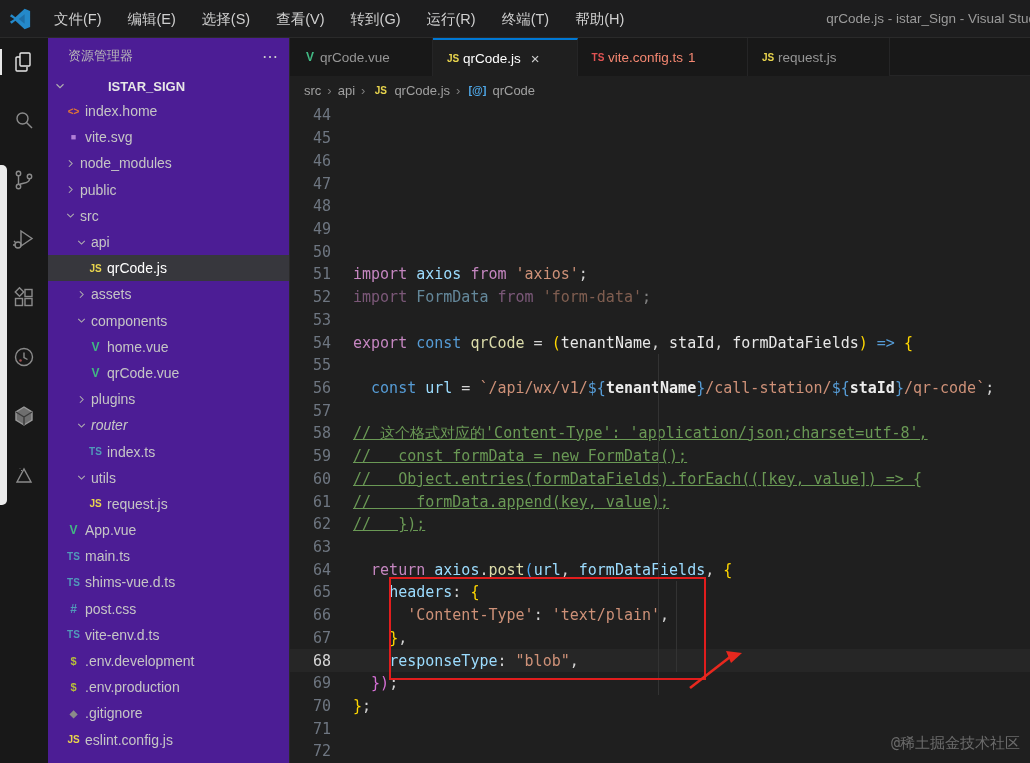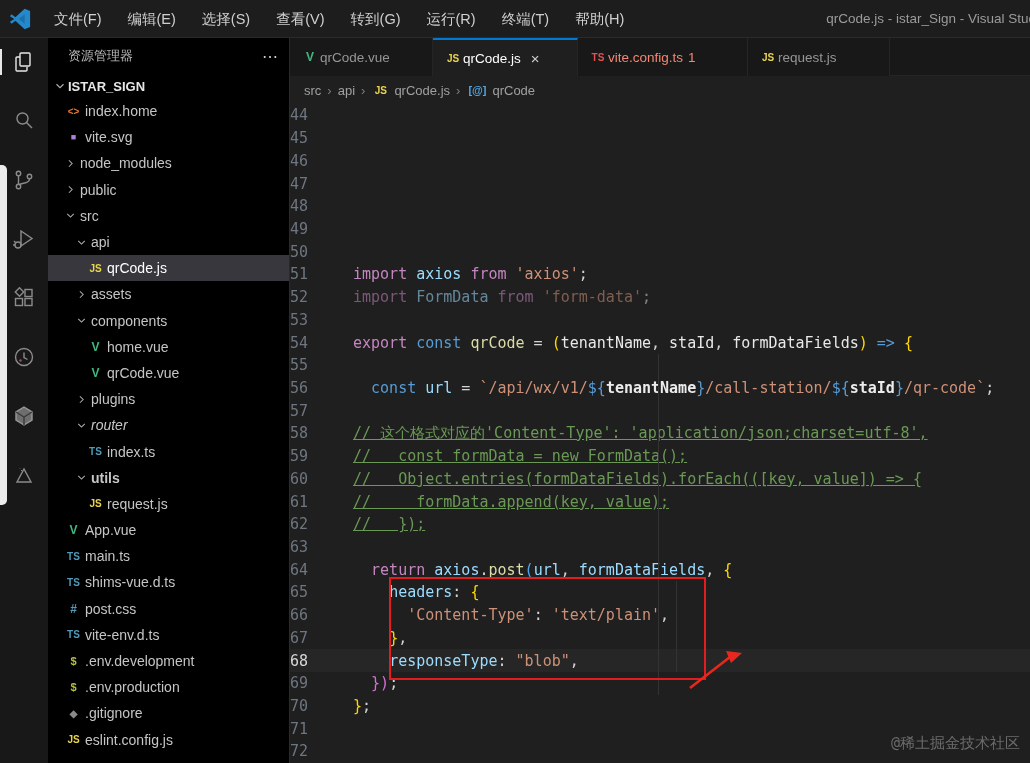--- a/index.html
+++ b/index.html
@@ -18,25 +18,25 @@
   
   .activitybar { position:absolute; left:0; top:38px; width:48px; height:725px; background:#181818;
                  display:flex; flex-direction:column; align-items:center; padding-top:11px; gap:33px; }
   .act-icon { width:26px; height:26px; display:flex; align-items:center; justify-content:center; position:relative; }
   .act-icon svg { stroke:#8b8b8b; fill:none; stroke-width:1.4; }
   .act-icon.active svg { stroke:#e7e7e7; }
   .act-icon.active::before { content:""; position:absolute; left:-11px; top:0; width:2px; height:26px; background:#e7e7e7; }
   .artifact { position:absolute; left:0; top:127px; width:7px; height:340px; background:#ececec; border-radius:0 5px 5px 0; }
 
   
-  .sidebar { position:absolute; left:48px; top:38px; width:242px; height:725px; background:#000000;
+  .sidebar { position:absolute; left:48px; top:38px; width:242px; height:725px; background:#4c1d95;
              border-right:1px solid #2a2a2a; font-size:14px; color:#c5c5c5; overflow:hidden; }
   .sb-head { height:36px; display:flex; align-items:center; padding:0 10px 0 20px; font-size:13px; color:#b8b8b8; }
   .sb-head .more { margin-left:auto; color:#cccccc; font-size:16px; letter-spacing:1px; cursor:pointer; }
-  .sb-root { height:24px; display:flex; align-items:center; font-weight:bold; font-size:13px; color:#e7e7e7; padding-left:4px; }
+  .sb-root { height:24px; display:flex; align-items:center; font-weight:bold; font-size:13px; color:#e7e7e7; padding-left:4px;gap:40px; }
   .tree { }
   .trow { height:26.2px; display:flex; align-items:center; white-space:nowrap; cursor:pointer; }
   .trow.selected { background:#37373d; color:#ffffff; }
   .chev { width:16px; display:inline-flex; justify-content:center; flex:0 0 16px; }
   .chev svg { stroke:#b0b0b0; fill:none; stroke-width:1.3; }
   .ficon { width:19px; flex:0 0 19px; font-weight:bold; font-size:10px; text-align:center; font-family:"Liberation Sans",sans-serif; }
   .tlabel { padding-left:2px; }
 
   
   .editor { position:absolute; left:290px; top:38px; width:740px; height:725px; background:#1f1f1f; }
@@ -51,21 +51,21 @@
   .breadcrumb { height:28px; display:flex; align-items:center; padding-left:14px; font-size:13px; color:#a0a0a0; gap:4px; }
   .breadcrumb .sep { color:#7e7e7e; font-size:13px; padding:0 2px; }
   .breadcrumb .ficon { width:auto; padding:0 2px; }
   .crumb { cursor:pointer; }
 
   
   .codearea { position:relative; width:740px; height:659px; font-family:"DejaVu Sans Mono", monospace;
               font-size:15px; overflow:hidden; }
   .cline { height:22.72px; display:flex; align-items:center; white-space:pre; }
   .cline.current { background:rgba(255,255,255,0.035); }
-  .gut { width:46px; flex:0 0 46px; text-align:left; padding-right:5px; color:#6e7681; }
+  .gut { width:46px; flex:0 0 46px; text-align:right; padding-right:5px; color:#6e7681; }
   .cline.current .gut { color:#d7d7d7; }
   .ctext { padding-left:17px; }
   .dim { opacity:0.55; }
   .k1{color:#C586C0;} .k2{color:#569CD6;} .fn{color:#DCDCAA;} .id{color:#9CDCFE;}
   .pr{color:#e8e8e8;} .prb{color:#ececec;font-weight:bold;} .str{color:#CE9178;}
   .punc{color:#d4d4d4;} .com{color:#6A9955;text-decoration:underline;} .b1{color:#ffd700;} .b2{color:#d670d6;} .b3{color:#4fa6f0;}
   .iguide { position:absolute; width:1px; background:#333; }
 
   
   .redbox { position:absolute; left:99px; top:473px; width:317px; height:103px; border:2.5px solid #e11d1d; pointer-events:none; }
@@ -257,21 +257,21 @@
               <path d="M4 6 l4 4 4 -4"></path>
             </svg>
           </span>
           <span class="tlabel">router</span>
         </div>
         <div class="trow" style="padding-left: 36px;">
           <span style="width: 2px;"></span>
           <span class="ficon" style="color: rgb(81, 154, 186); font-size: 10px;">TS</span>
           <span class="tlabel">index.ts</span>
         </div>
-        <div class="trow" style="padding-left: 25px; font-weight: bold;">
+        <div class="trow" style="padding-left: 25px;">
           <span class="chev">
             <svg width="13" height="13" viewBox="0 0 16 16">
               <path d="M4 6 l4 4 4 -4"></path>
             </svg>
           </span>
           <span class="tlabel">utils</span>
         </div>
         <div class="trow" style="padding-left: 36px;">
           <span style="width: 2px;"></span>
           <span class="ficon" style="color: rgb(232, 212, 77); font-size: 10px;">JS</span>

